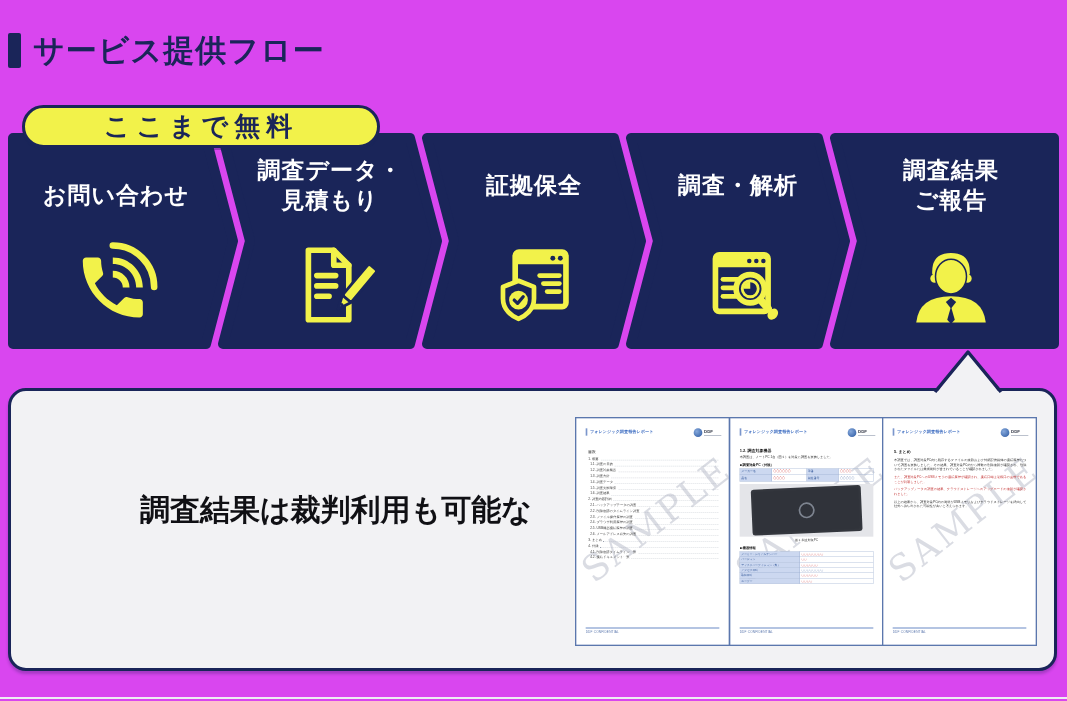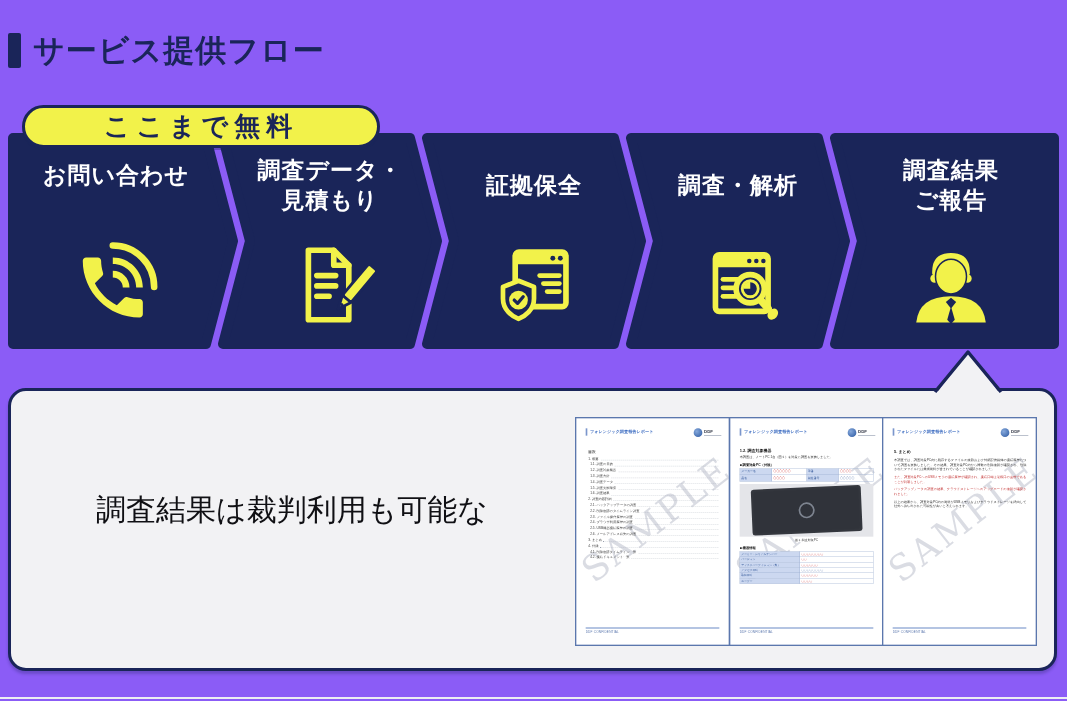--- a/index.html
+++ b/index.html
@@ -1,16 +1,16 @@
 <!DOCTYPE html>
 <html><head>
 <meta charset="utf-8">
 <style>
   html,body{margin:0;padding:0;background:#fff;}
-  .stage{position:relative;width:1067px;height:701px;background:#8b5cf6;overflow:hidden;
+  .stage{position:relative;width:1067px;height:701px;background:#d946ef;overflow:hidden;
          font-family:"Liberation Sans",sans-serif;}
 
   
   .title-accent{position:absolute;left:8px;top:33px;width:13px;height:35px;background:#1a2559;border-radius:2px;}
   .page-title{position:absolute;left:33px;top:30px;font-size:31px;font-weight:bold;color:#1a2559;letter-spacing:1px;}
 
   
   .free-badge{position:absolute;left:22px;top:105px;width:358px;height:43px;box-sizing:border-box;
     background:#f2f24a;border:3px solid #1a2559;border-radius:23px;z-index:5;
     display:flex;align-items:center;justify-content:center;
@@ -20,22 +20,22 @@
   .flow-svg{position:absolute;left:8px;top:133px;}
   .flow-svg polygon{fill:#1a2559;stroke:#1a2559;stroke-width:10;stroke-linejoin:round;}
   .step-label{position:absolute;transform:translateX(-50%);width:210px;text-align:center;z-index:4;
     color:#fff;font-weight:bold;font-size:23px;line-height:30px;white-space:pre-line;letter-spacing:1px;}
   .step-icon{position:absolute;transform:translateX(-50%);width:94px;height:94px;z-index:4;}
 
   
   .callout{position:absolute;left:8px;top:388px;width:1049px;height:283px;box-sizing:border-box;
     background:#f2f2f4;border:3px solid #1a2559;border-radius:18px;box-shadow:0 3px 3px rgba(15,25,70,.25);}
   .pointer-svg{position:absolute;left:933px;top:348px;z-index:6;}
-  .callout-msg{position:absolute;left:52px;top:487px;width:480px;z-index:7;text-align:center;
-    font-size:30px;font-weight:normal;color:#101014;line-height:45px;}
+  .callout-msg{position:absolute;left:52px;top:487px;width:480px;z-index:7;text-align:right;
+    font-size:30px;font-weight:bold;color:#101014;line-height:45px;}
 
   
   .reports{position:absolute;left:575px;top:417px;display:flex;z-index:7;}
   .rpage{position:relative;width:155px;height:229px;}
   .rpage + .rpage{margin-left:-1.5px;}
   .rpage-inner{position:absolute;left:0;top:0;width:465px;height:687px;background:#fff;
     border:4px solid #5b77ad;box-sizing:border-box;transform:scale(0.33333);transform-origin:0 0;overflow:hidden;}
   .rp-header{position:absolute;left:28px;right:22px;top:30px;display:flex;justify-content:space-between;align-items:flex-start;z-index:2;}
   .rp-title{border-left:5px solid #7b96cc;padding-left:8px;font-size:12.5px;font-weight:bold;color:#4472c4;line-height:22px;}
   .rp-logo{display:flex;gap:5px;align-items:center;}
@@ -91,21 +91,21 @@
   </div>
 
   <svg class="flow-svg" width="1051" height="216" viewBox="0 0 1051 216">
     <polygon points="5,5 198,5 225,108 198,211 5,211"></polygon>
     <polygon points="215,5 402,5 429,108 402,211 215,211 242,108"></polygon>
     <polygon points="419,5 606,5 633,108 606,211 419,211 446,108"></polygon>
     <polygon points="623,5 810,5 837,108 810,211 623,211 650,108"></polygon>
     <polygon points="827,5 1046,5 1046,211 827,211 854,108"></polygon>
   </svg>
 
-  <div class="step-label" style="left:116px;top:160px;">お問い合わせ</div>
+  <div class="step-label" style="left:116px;top:180px;">お問い合わせ</div>
   <div class="step-label" style="left:330px;top:155px;">調査データ・
 見積もり</div>
   <div class="step-label" style="left:534px;top:170px;">証拠保全</div>
   <div class="step-label" style="left:738px;top:170px;">調査・解析</div>
   <div class="step-label" style="left:951px;top:155px;">調査結果
 ご報告</div>
 
   <svg class="step-icon" style="left:116px;top:238px;" viewBox="0 0 100 100">
     <g transform="translate(4,10) scale(3.55)" fill="#f2f24a">
       <path d="M20 15.5c-1.25 0-2.45-.2-3.57-.57-.35-.11-.74-.03-1.02.24l-2.2 2.2c-2.83-1.44-5.15-3.75-6.59-6.59l2.2-2.21c.28-.26.36-.65.25-1C8.7 6.45 8.5 5.25 8.5 4c0-.55-.45-1-1-1H4c-.55 0-1 .45-1 1 0 9.39 7.61 17 17 17 .55 0 1-.45 1-1v-3.5c0-.55-.45-1-1-1z"></path>

